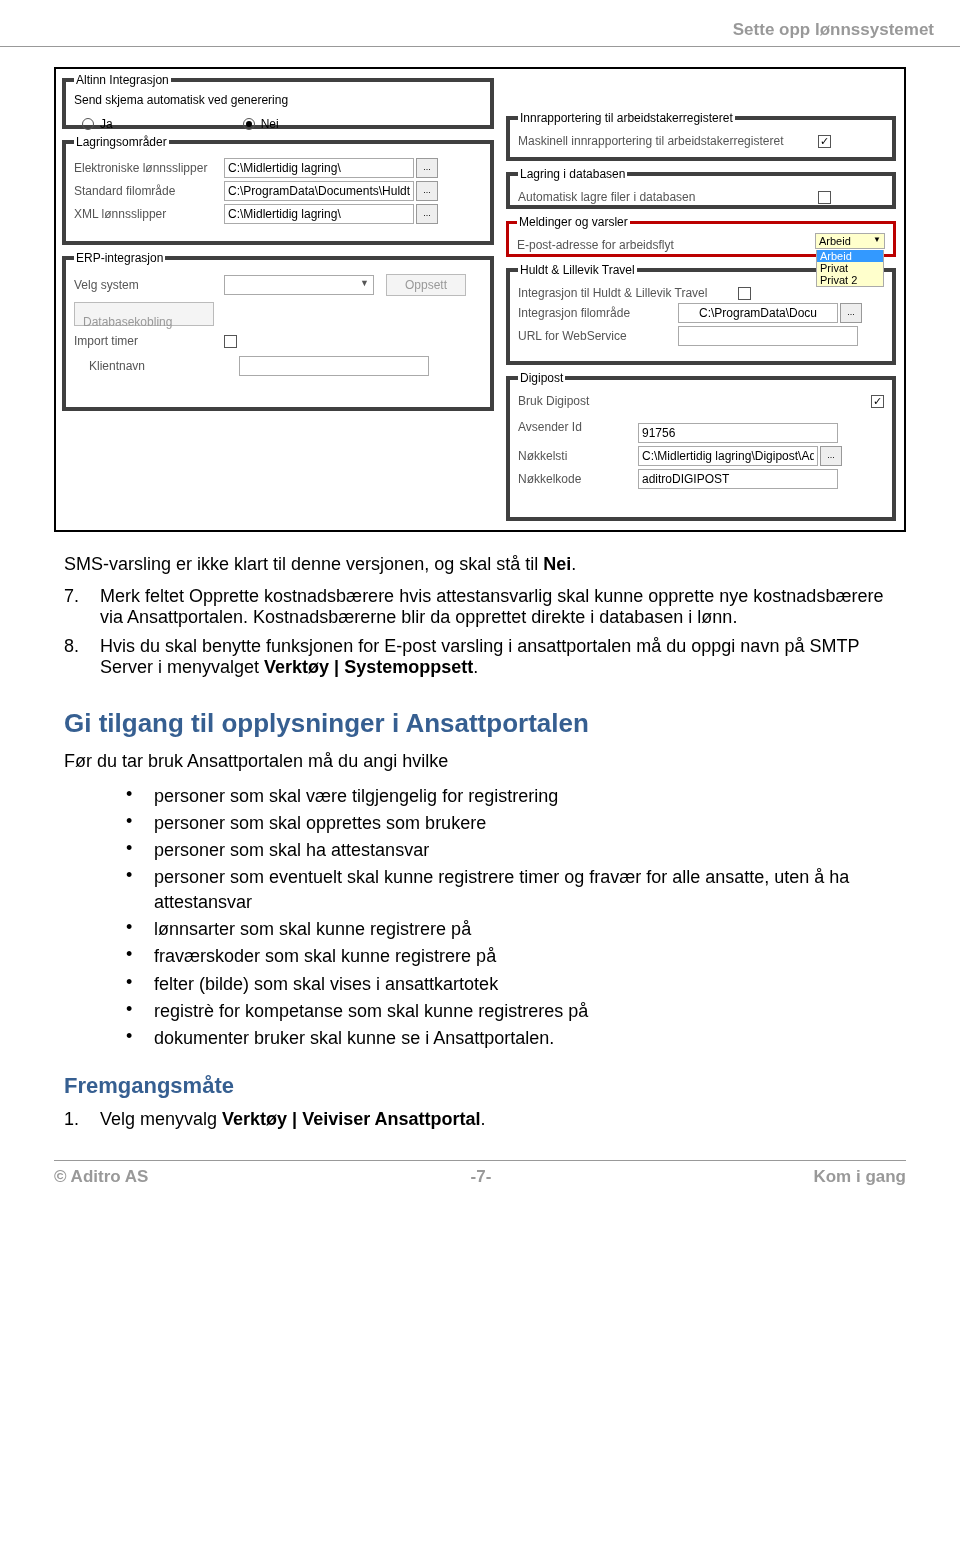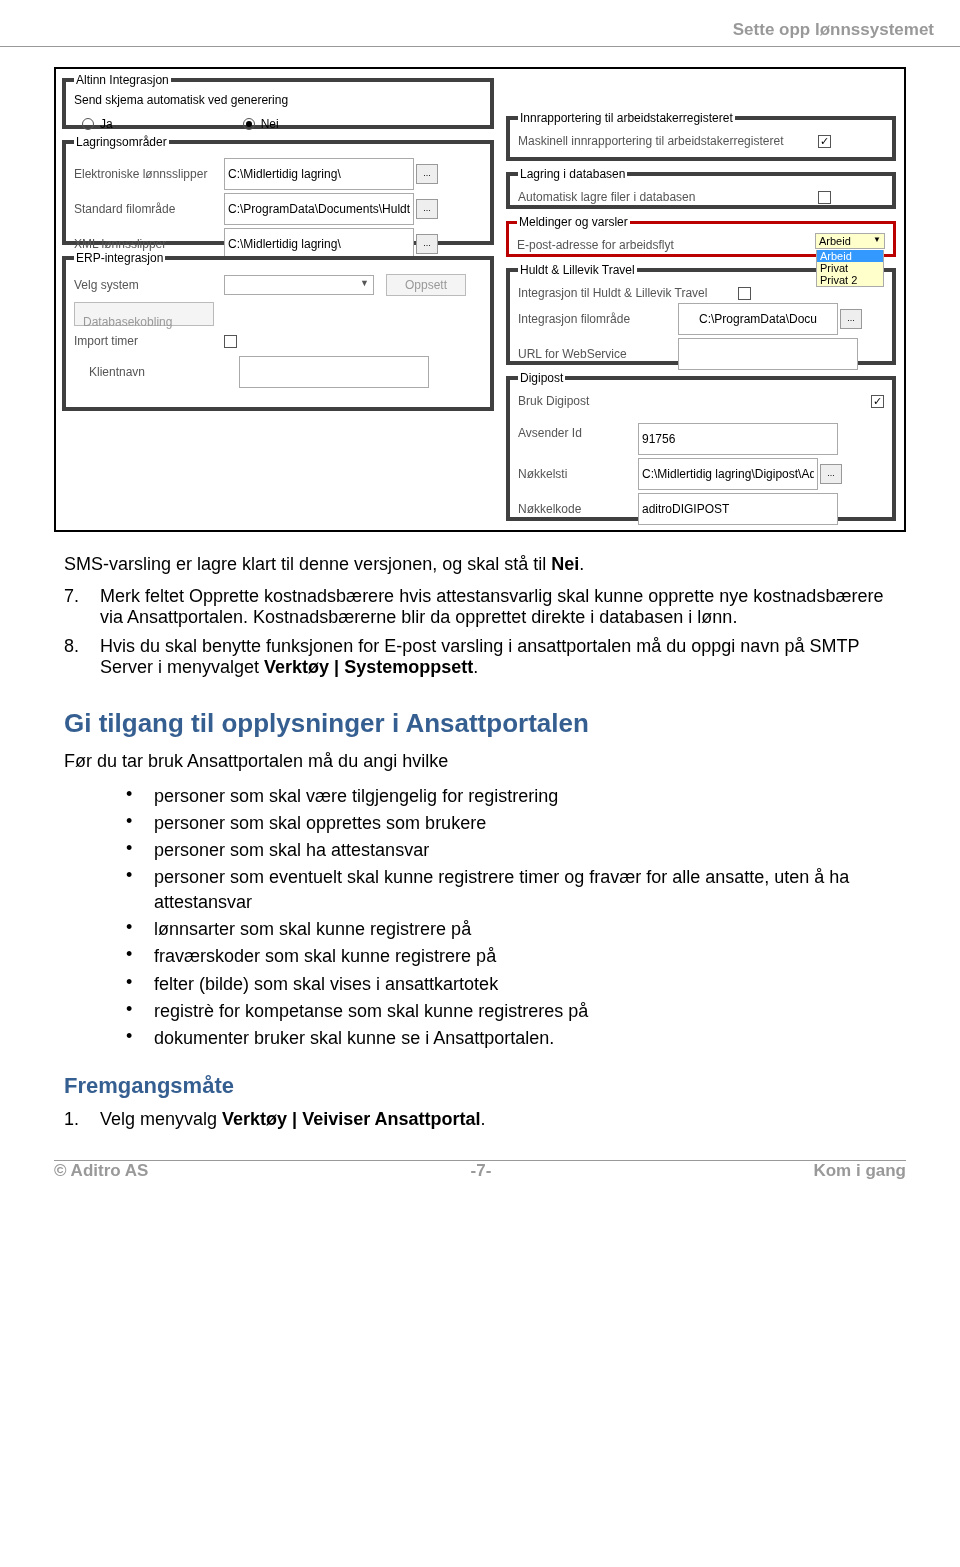--- a/index.html
+++ b/index.html
@@ -46,21 +46,21 @@
   .fs-travel { left: 450px; top: 194px; width: 390px; height: 102px; }
   .fs-digi { left: 450px; top: 302px; width: 390px; height: 150px; }
   .row { display: flex; align-items: center; margin: 3px 0; font-size: 12px; }
   .row .lbl { flex: 0 0 150px; color: #555; font-size: 12px; }
   .row .lbl.w120 { flex: 0 0 120px; }
   input[type="text"].field {
     border: 1px solid #aaa;
     background: #fff;
     font-size: 12px;
     padding: 9px 3px;
-    height: 32px;
+    height: 20px;
   }
   .radio-row { display: flex; gap: 130px; padding: 6px 8px; }
   .radio-item { display: flex; align-items: center; gap: 6px; font-size: 12px; }
   .radio { width: 12px; height: 12px; border: 1px solid #555; border-radius: 50%; display: inline-flex; align-items: center; justify-content: center; }
   .radio.selected::after { content: ""; width: 6px; height: 6px; background: #000; border-radius: 50%; }
   .checkbox { width: 13px; height: 13px; border: 1px solid #555; background: #fff; display: inline-flex; align-items: center; justify-content: center; }
   .checkbox.checked::after { content: "✓"; font-size: 11px; color: #000; }
   .btn-browse { width: 22px; height: 20px; border: 1px solid #999; background: #eee; font-size: 9px; text-align: center; line-height: 16px; margin-left: 2px; }
   .dropdown { border: 1px solid #aaa; background: #fff; height: 20px; width: 150px; position: relative; }
   .dropdown::after { content: "▼"; position: absolute; right: 4px; top: 2px; font-size: 9px; color: #555; }
@@ -103,20 +103,21 @@
   }
   .bullets { margin-left: 62px; margin-top: 8px; margin-bottom: 10px; }
   .bullets .bi { display: flex; margin: 3px 0; }
   .bullets .bi .dot { flex: 0 0 28px; }
   .bullets .bi .body { flex: 1; line-height: 1.35; }
   .bold { font-weight: bold; }
 
   .page-footer {
     border-top: 1px solid #999;
     margin: 30px 54px 0 54px;
+    padding-top: 6px;
     display: flex;
     justify-content: space-between;
     font-size: 17px;
     font-weight: bold;
     color: #999;
   }
 </style>
 </head>
 <body>
 
@@ -248,21 +249,21 @@
       <span class="lbl w120">Nøkkelkode</span>
       <input type="text" class="field" style="width: 200px;" value="aditroDIGIPOST">
     </div>
   </fieldset>
 
 </div>
 
 <div class="content">
 
   <p class="indent">
-    <span>SMS-varsling er lagre klart til denne versjonen, og skal stå til </span><span class="bold">Nei</span><span>.</span>
+    <span>SMS-varsling er ikke klart til denne versjonen, og skal stå til </span><span class="bold">Nei</span><span>.</span>
   </p>
 
   <div class="numlist">
     <div class="numitem">
       <span class="num">7.</span>
       <span class="body">Merk feltet Opprette kostnadsbærere hvis attestansvarlig skal kunne opprette nye kostnadsbærere via Ansattportalen. Kostnadsbærerne blir da opprettet direkte i databasen i lønn.</span>
     </div>
     <div class="numitem">
       <span class="num">8.</span>
       <span class="body">

